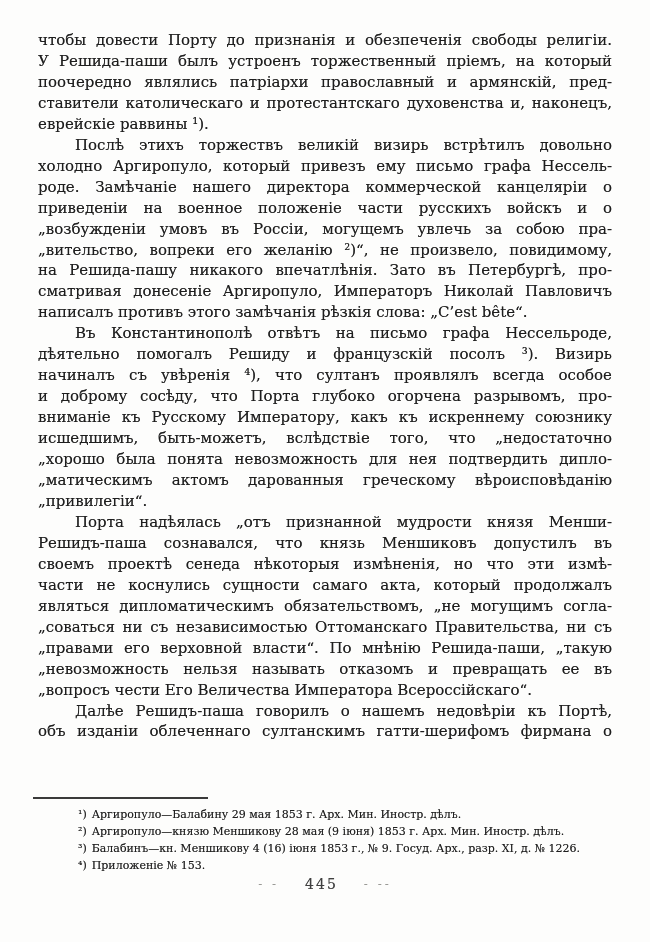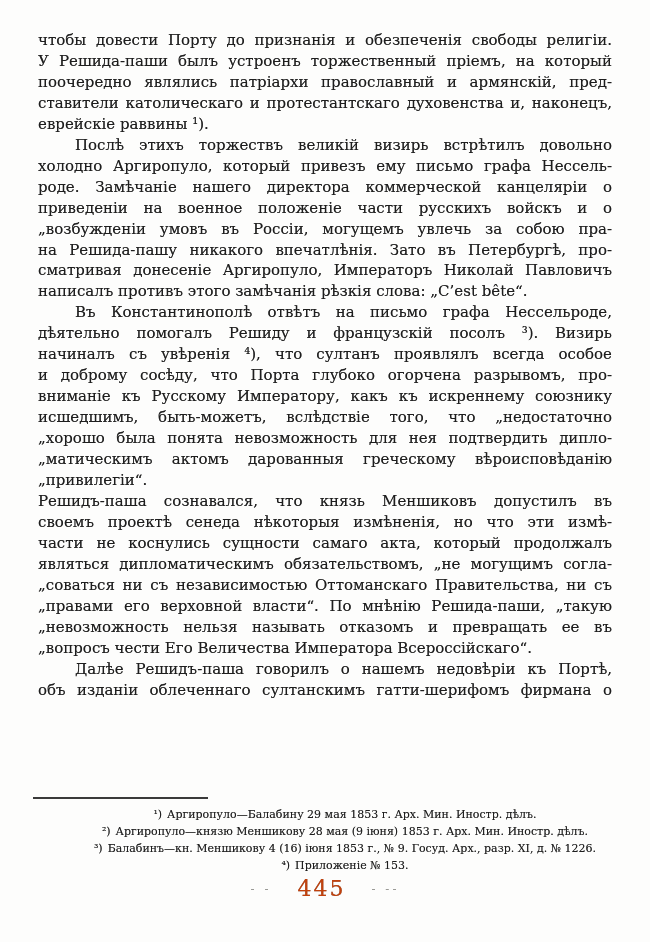--- a/index.html
+++ b/index.html
@@ -40,44 +40,43 @@
     left: 33px;
     width: 175px;
     height: 2px;
     background: #3a3a3a;
   }
   .footnotes {
     position: absolute;
     top: 806px;
     left: 38px;
     width: 574px;
-    text-align: center;
   }
   .footnote-item {
     font-size: 11px;
     line-height: 17px;
     padding-left: 40px;
     white-space: nowrap;
     text-shadow: 0 0 0.3px rgba(20,20,20,0.5);
   }
   .footnote-marker { margin-right: 5px; }
   .page-number-row {
     position: absolute;
     top: 876px;
     left: 0;
     width: 650px;
     display: flex;
     justify-content: center;
     align-items: center;
     column-gap: 26px;
   }
   .page-number {
-    font-size: 22px;
+    font-size: 14px;
     letter-spacing: 2px;
-    color: #c2410c;
+    color: #404040;
     text-shadow: 0 0 0.4px rgba(20,20,20,0.5);
     text-align: center;
   }
   .scan-mark {
     font-size: 12px;
     color: #9a9a96;
     letter-spacing: 3px;
   }
 </style>
 </head>
@@ -92,36 +91,38 @@
         <div class="line">поочередно являлись патріархи православный и армянскій, пред-</div>
         <div class="line">ставители католическаго и протестантскаго духовенства и, наконецъ,</div>
         <div class="line no-just">еврейскіе раввины ¹).</div>
       </div>
       <div class="paragraph">
         <div class="line indent">Послѣ этихъ торжествъ великій визирь встрѣтилъ довольно</div>
         <div class="line">холодно Аргиропуло, который привезъ ему письмо графа Нессель-</div>
         <div class="line">роде. Замѣчаніе нашего директора коммерческой канцеляріи о</div>
         <div class="line">приведеніи на военное положеніе части русскихъ войскъ и о</div>
         <div class="line">„возбужденіи умовъ въ Россіи, могущемъ увлечь за собою пра-</div>
+        <div class="line">„вительство, вопреки его желанію ²)“, не произвело, повидимому,</div>
         <div class="line">на Решида-пашу никакого впечатлѣнія. Зато въ Петербургѣ, про-</div>
         <div class="line">сматривая донесеніе Аргиропуло, Императоръ Николай Павловичъ</div>
         <div class="line no-just">написалъ противъ этого замѣчанія рѣзкія слова: „C’est bête“.</div>
       </div>
       <div class="paragraph">
         <div class="line indent">Въ Константинополѣ отвѣтъ на письмо графа Нессельроде,</div>
         <div class="line">дѣятельно помогалъ Решиду и французскій посолъ ³). Визирь</div>
         <div class="line">начиналъ съ увѣренія ⁴), что султанъ проявлялъ всегда особое</div>
         <div class="line">и доброму сосѣду, что Порта глубоко огорчена разрывомъ, про-</div>
         <div class="line">вниманіе къ Русскому Императору, какъ къ искреннему союзнику</div>
         <div class="line">исшедшимъ, быть-можетъ, вслѣдствіе того, что „недостаточно</div>
         <div class="line">„хорошо была понята невозможность для нея подтвердить дипло-</div>
         <div class="line">„матическимъ актомъ дарованныя греческому вѣроисповѣданію</div>
         <div class="line no-just">„привилегіи“.</div>
       </div>
       <div class="paragraph">
+        <div class="line indent">Порта надѣялась „отъ признанной мудрости князя Менши-</div>
         <div class="line">Решидъ-паша сознавался, что князь Меншиковъ допустилъ въ</div>
         <div class="line">своемъ проектѣ сенеда нѣкоторыя измѣненія, но что эти измѣ-</div>
         <div class="line">части не коснулись сущности самаго акта, который продолжалъ</div>
         <div class="line">являться дипломатическимъ обязательствомъ, „не могущимъ согла-</div>
         <div class="line">„соваться ни съ независимостью Оттоманскаго Правительства, ни съ</div>
         <div class="line">„правами его верховной власти“. По мнѣнію Решида-паши, „такую</div>
         <div class="line">„невозможность нельзя называть отказомъ и превращать ее въ</div>
         <div class="line no-just">„вопросъ чести Его Величества Императора Всероссійскаго“.</div>
       </div>
       <div class="paragraph">

